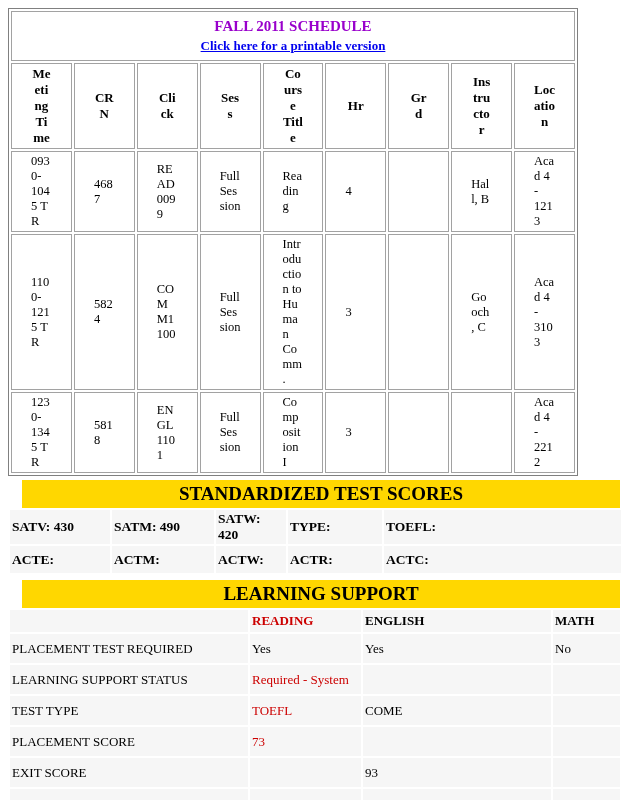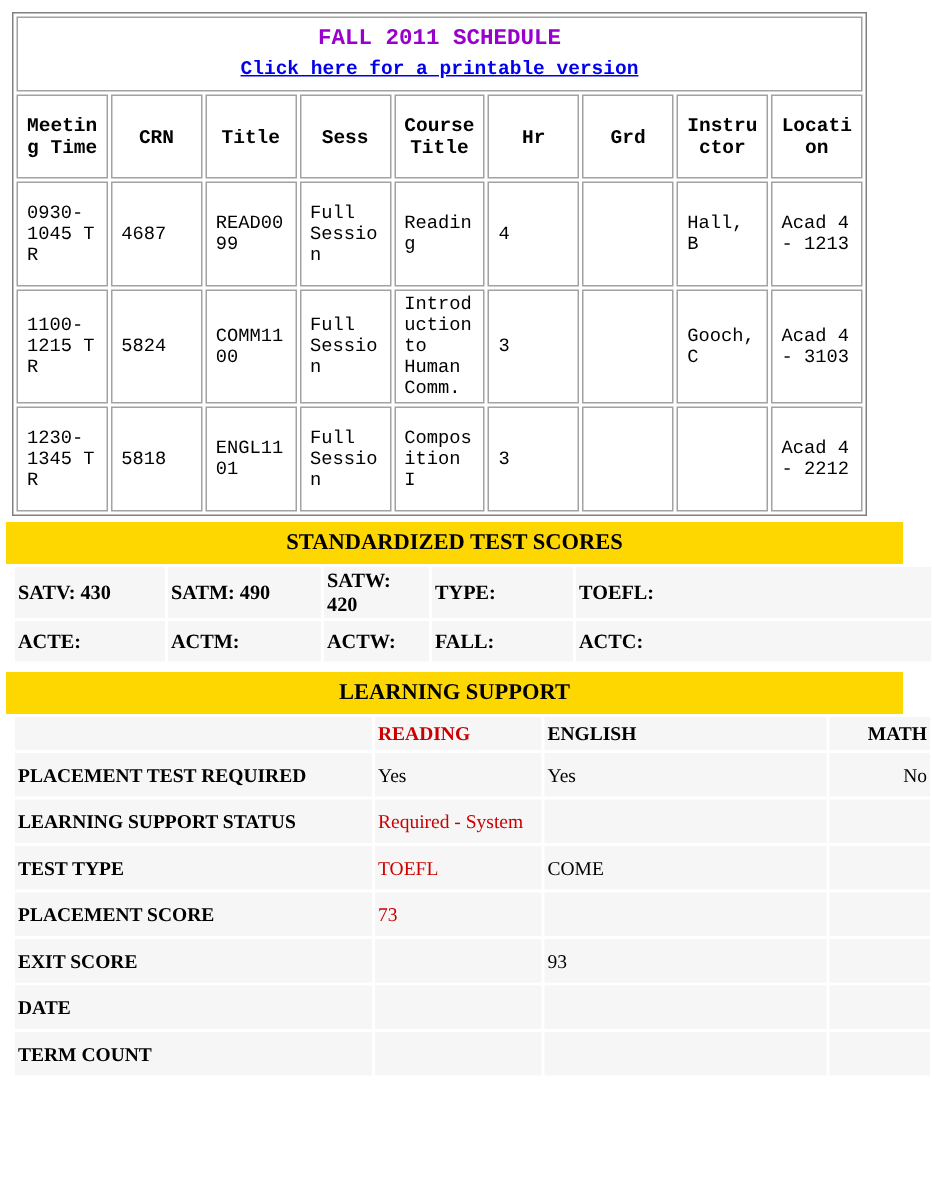--- a/index.html
+++ b/index.html
@@ -21,28 +21,27 @@
   table.sched {
     border-collapse: separate;
     border-spacing: 2px;
     margin: 8px 0 0 8px;
     width: 570px;
     border: 1px solid #808080;
     table-layout: fixed;
   }
   table.sched td, table.sched th {
     border: 1px solid #a2a2a2;
-    padding: 2px 6px;
+    padding: 2px 19px;
     font-size: 12.5px;
     font-weight: normal;
     text-align: left;
     vertical-align: middle;
     overflow: hidden;
     word-wrap: break-word;
-    font-family: Liberation Mono, monospace;
   }
   table.sched th {
     font-weight: bold;
     text-align: center;
     height: 50px;
     font-size: 13px;
   }
   table.sched td.titlecell {
     text-align: center;
     height: 44px;
@@ -70,27 +69,27 @@
   .col-title { width: 96px; }
   .col-hr    { width: 24px; }
   .col-grd   { width: 26px; }
   .col-instr { width: 134px; }
   .col-loc   { width: 62px; }
   td.c-hr { text-align: center; }
 
   
   .banner {
     width: 598px;
-    margin-left: 4px;
+    margin-left: 22px;
     height: 28px;
     line-height: 28px;
     background: #ffd700;
     text-align: center;
     font-weight: bold;
-    font-size: 15px;
+    font-size: 19px;
   }
   .banner-1 { margin-top: 4px; }
   .banner-2 { margin-top: 5px; }
 
   
   table.scores {
     border-collapse: separate;
     border-spacing: 2px;
     margin-left: 8px;
     width: 598px;
@@ -119,44 +118,44 @@
     table-layout: fixed;
   }
   table.ls td {
     background: #f6f6f6;
     padding: 1px 2px;
     font-size: 13px;
     vertical-align: middle;
   }
   table.ls tr.ls-head td { height: 20px; font-weight: bold; }
   table.ls tr.ls-row td  { height: 27px; }
-  td.ls-label { font-weight: bold; margin-top: 16px; }
+  td.ls-label { font-weight: normal; margin-top: 16px; }
   .ls-1 { width: 234px; }
   .ls-2 { width: 107px; }
   .ls-3 { width: 184px; margin-left: 18px; }
-  .ls-4 { width: 63px; text-align: right; }
+  .ls-4 { width: 63px; }
   .red { color: #cc0000; }
 </style>
 </head>
 <body>
 
 <div class="page">
 
   <table class="sched">
     <tbody>
         <tr>
       <td class="titlecell" colspan="9">
         <div class="sched-title">FALL 2011 SCHEDULE</div>
         <div><a class="sched-link" href="#">Click here for a printable version</a></div>
       </td>
     </tr>
     <tr>
       <th class="col-time">Meeting Time</th>
       <th class="col-crn">CRN</th>
-      <th class="col-course">Title</th>
+      <th class="col-course">Click</th>
       <th class="col-sess">Sess</th>
       <th class="col-title">Course Title</th>
       <th class="col-hr">Hr</th>
       <th class="col-grd">Grd</th>
       <th class="col-instr">Instructor</th>
       <th class="col-loc">Location</th>
     </tr>
     <tr>
       <td class="datacell">0930-1045 T R</td>
       <td class="datacell">4687</td>
@@ -201,21 +200,21 @@
       <td class="sc-1">SATV: 430</td>
       <td class="sc-2">SATM: 490</td>
       <td class="sc-3">SATW: 420</td>
       <td class="sc-4">TYPE:</td>
       <td class="sc-5">TOEFL:</td>
     </tr>
     <tr>
       <td class="sc-1">ACTE:</td>
       <td class="sc-2">ACTM:</td>
       <td class="sc-3">ACTW:</td>
-      <td class="sc-4">FALL:</td>
+      <td class="sc-4">ACTR:</td>
       <td class="sc-5">ACTC:</td>
     </tr>
   </tbody>
     </table>
 
   <div class="banner banner-2">LEARNING SUPPORT</div>
 
   <table class="ls">
     <tbody>
         <tr class="ls-head">

